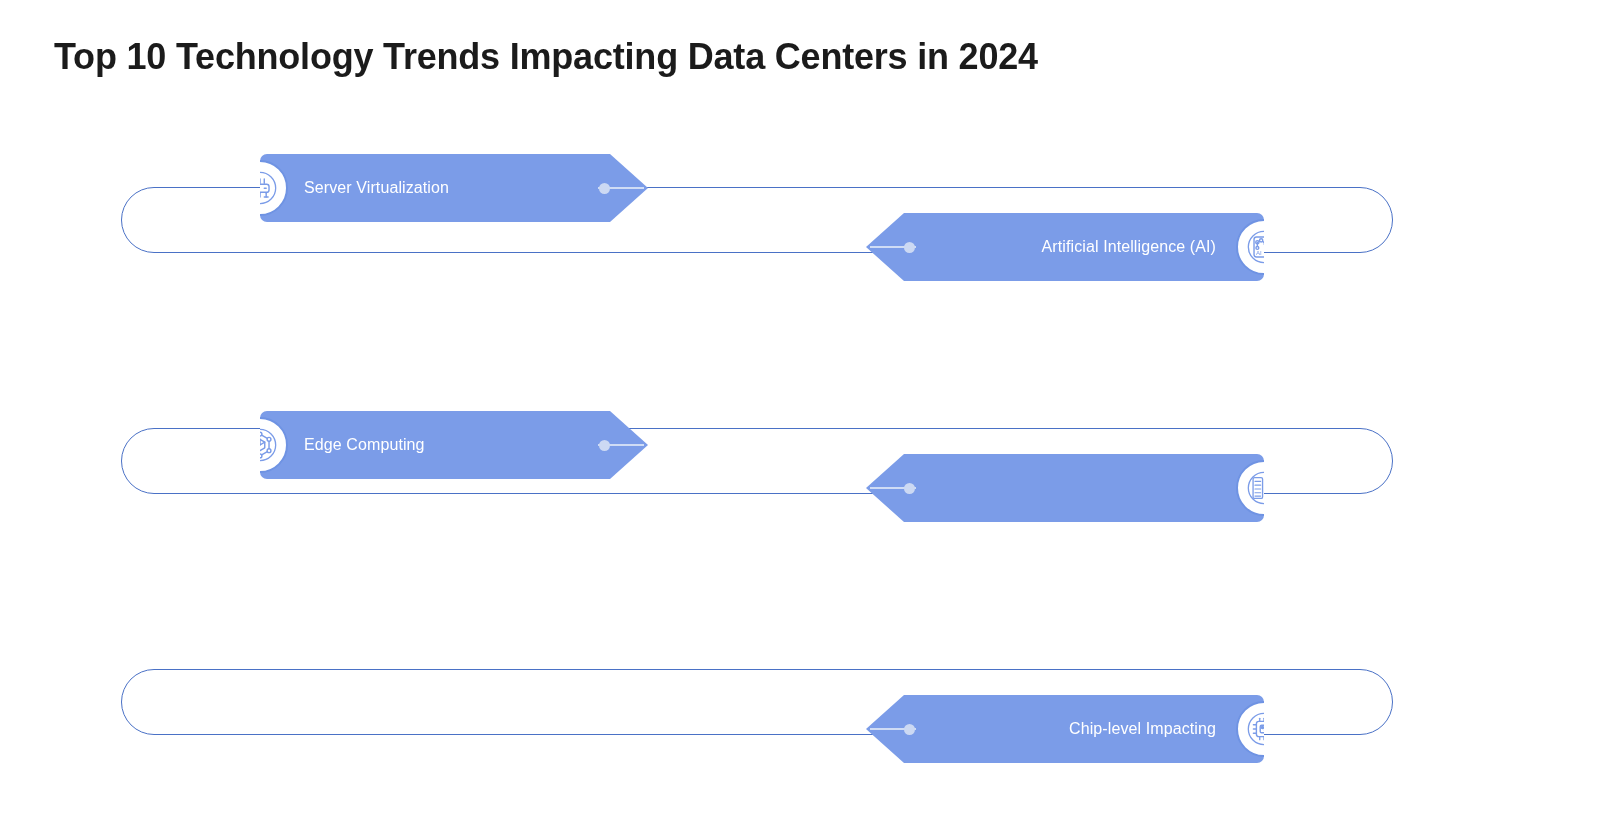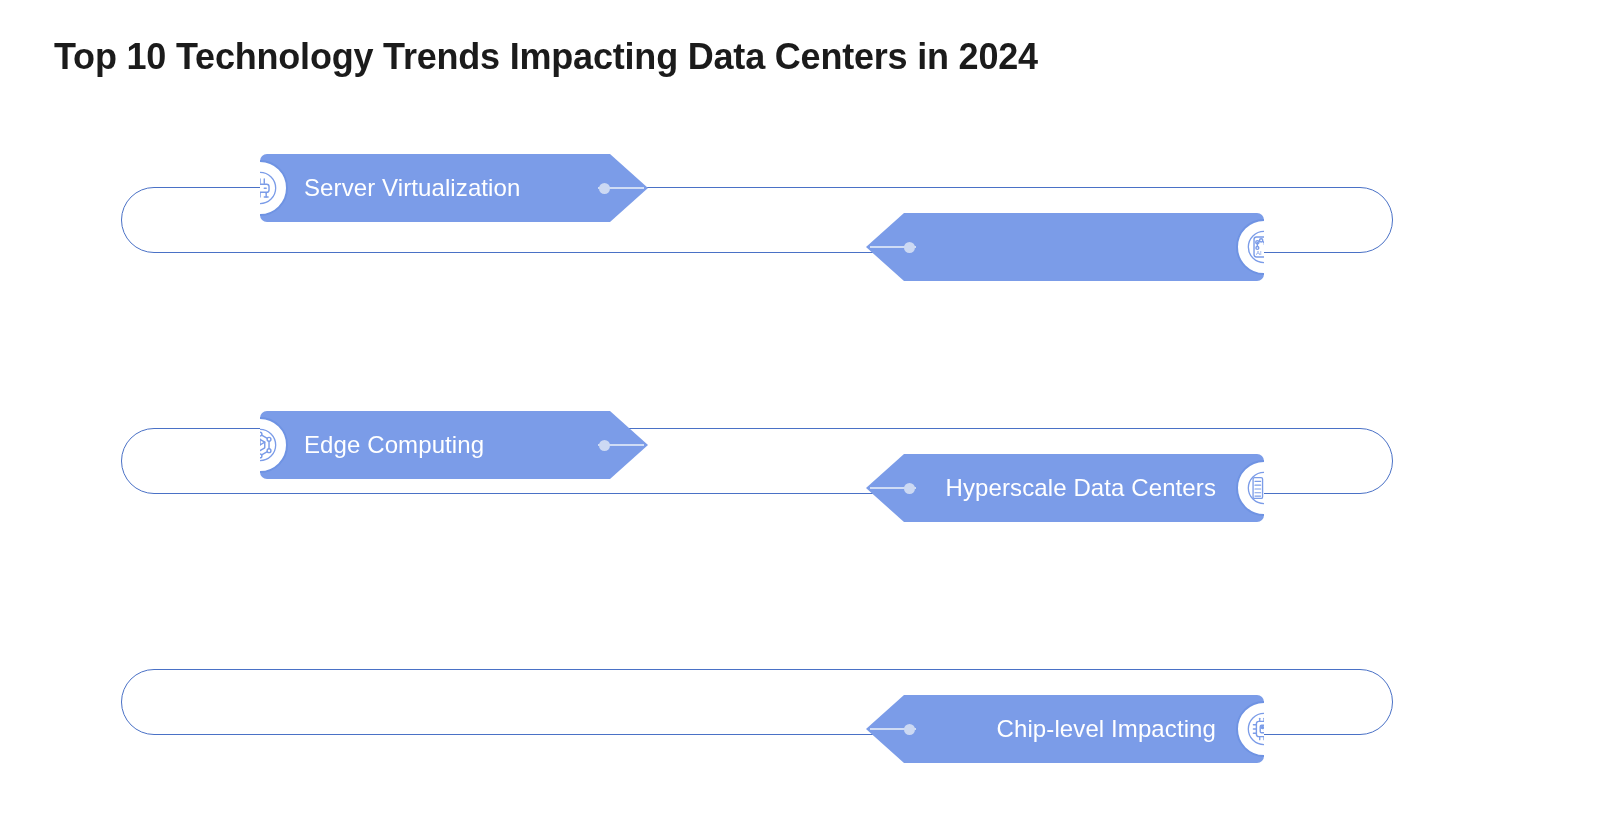--- a/index.html
+++ b/index.html
@@ -56,21 +56,21 @@
     left:866px;
     width:398px;
     padding-right:48px;
     justify-content:flex-end;
     clip-path:polygon(38px 0, 100% 0, 100% 100%, 38px 100%, 0 50%);
     border-top-right-radius:7px;
     border-bottom-right-radius:7px;
   }
   .banner-label{
     color:#ffffff;
-    font-size:24px;
+    font-size:16px;
     white-space:nowrap;
     letter-spacing:0.1px;
   }
   
   .stub{
     position:absolute;
     height:2.5px;
     background:#cfdcf5;
     top:50%;
     margin-top:-1.25px;
@@ -124,20 +124,21 @@
       <line x1="24.5" y1="10.5" x2="24.5" y2="15"></line>
       <polyline points="13.5,29.5 13.5,25.5"></polyline>
       <polyline points="20,29.5 20,25.5"></polyline>
       <polyline points="26.5,29.5 26.5,25.5"></polyline>
       <line x1="11.5" y1="29.5" x2="15.5" y2="29.5"></line>
       <line x1="24.5" y1="29.5" x2="28.5" y2="29.5"></line>
     </svg>
       </span>
     </div>
     <div class="banner banner-right" style="top: 213px;">
+      <span class="banner-label">Artificial Intelligence (AI)</span>
       <span class="stub stub-right"></span>
       <span class="dot dot-right"></span>
       <span class="badge badge-right">
     <svg width="38" height="38" viewBox="0 0 40 40" fill="none" stroke="#7b9ce8" stroke-width="1.5" stroke-linecap="round" stroke-linejoin="round">
       <circle cx="20" cy="20" r="16.5" stroke-width="1.4"></circle>
       <rect x="9.5" y="9.5" width="21" height="21" rx="2.5"></rect>
       <polyline points="13,15 17,13 22,16.5 27,13"></polyline>
       <circle cx="13" cy="15" r="1.7" fill="#ffffff"></circle>
       <circle cx="17" cy="13" r="1.7" fill="#ffffff"></circle>
       <circle cx="22" cy="16.5" r="1.7" fill="#ffffff"></circle>
@@ -165,21 +166,20 @@
       <circle cx="20" cy="8.5" r="2" fill="#ffffff"></circle>
       <circle cx="29.5" cy="14" r="2" fill="#ffffff"></circle>
       <circle cx="29.5" cy="26" r="2" fill="#ffffff"></circle>
       <circle cx="20" cy="31.5" r="2" fill="#ffffff"></circle>
       <circle cx="10.5" cy="26" r="2" fill="#ffffff"></circle>
       <circle cx="10.5" cy="14" r="2" fill="#ffffff"></circle>
     </svg>
       </span>
     </div>
     <div class="banner banner-right" style="top: 454px;">
-      <span class="banner-label">Hyperscale Data Centers</span>
       <span class="stub stub-right"></span>
       <span class="dot dot-right"></span>
       <span class="badge badge-right">
     <svg width="38" height="38" viewBox="0 0 40 40" fill="none" stroke="#7b9ce8" stroke-width="1.4" stroke-linecap="round" stroke-linejoin="round">
       <circle cx="20" cy="20" r="16.5"></circle>
       <rect x="8.5" y="9" width="10" height="22" rx="1.6"></rect>
       <rect x="21.5" y="9" width="10" height="22" rx="1.6"></rect>
       <g stroke-width="1.2">
         <line x1="10.5" y1="13" x2="16.5" y2="13"></line>
         <line x1="10.5" y1="17" x2="16.5" y2="17"></line>

